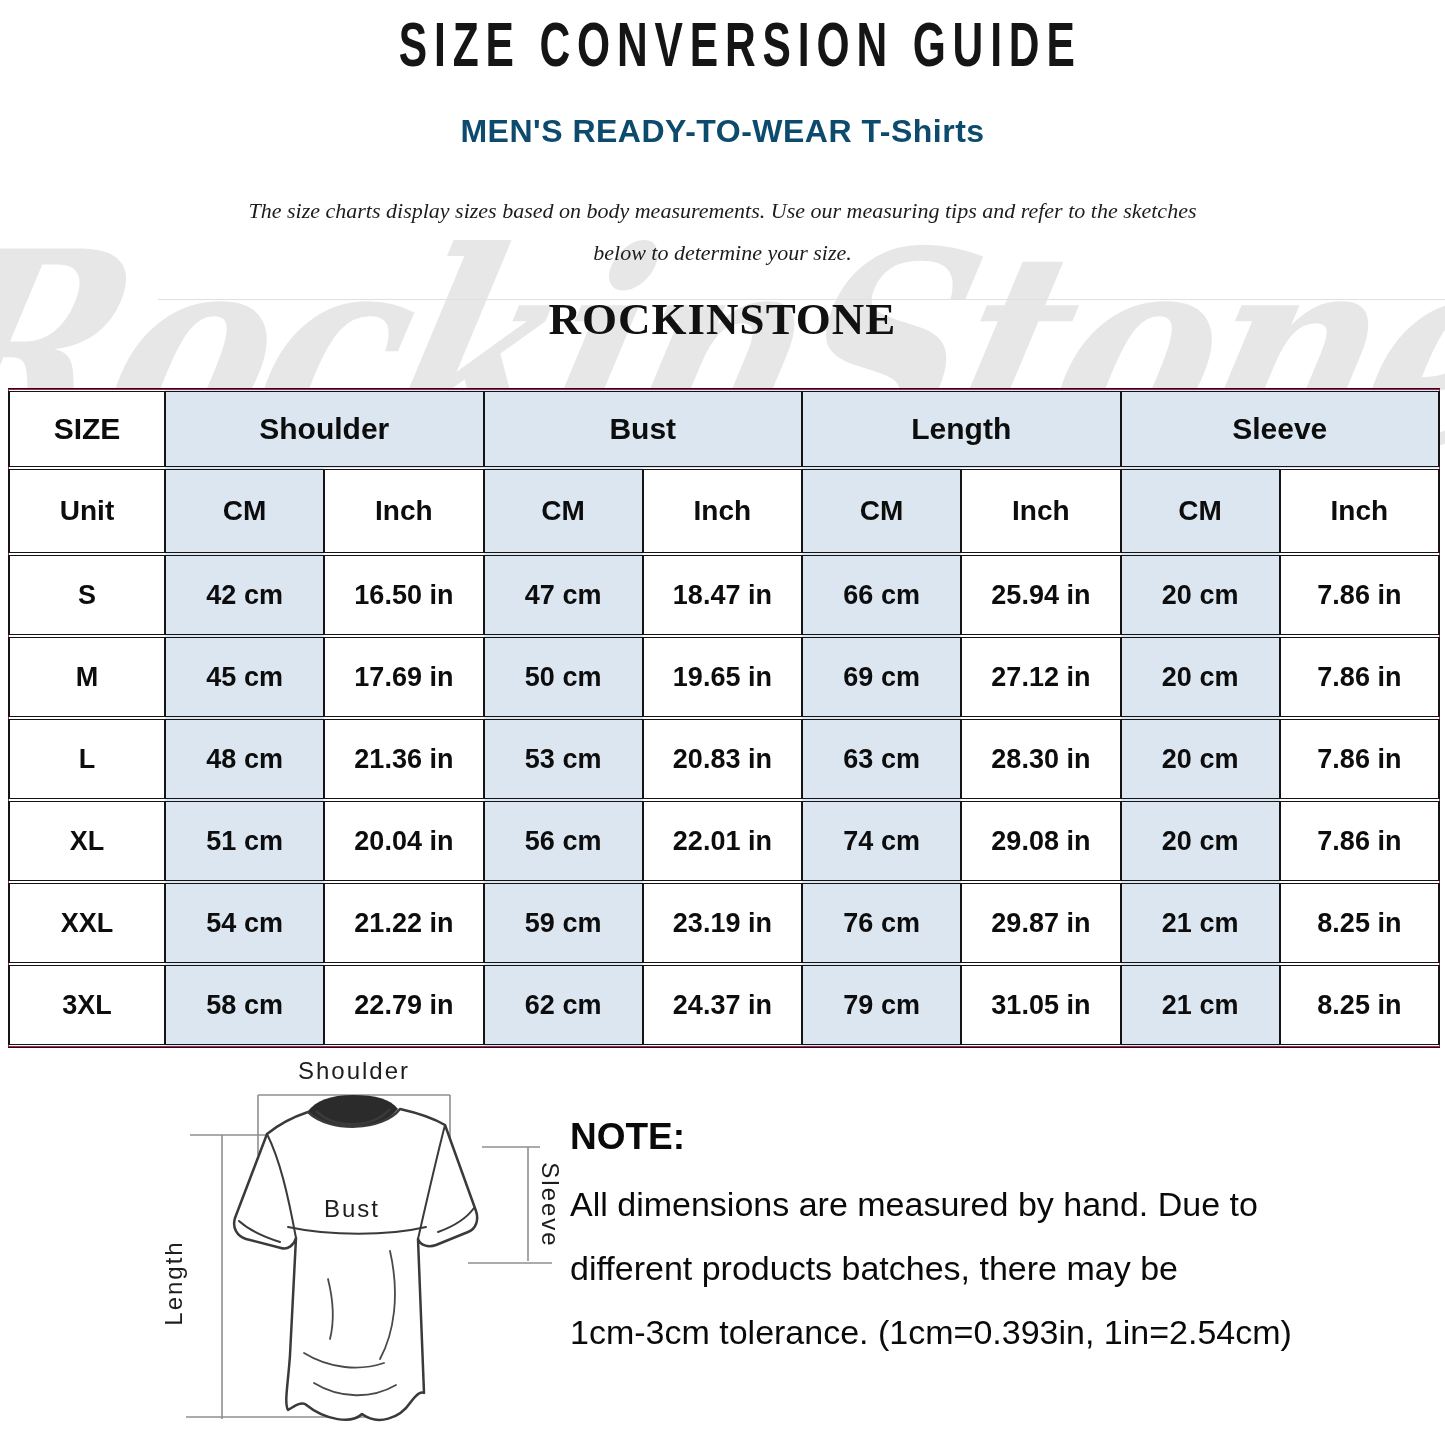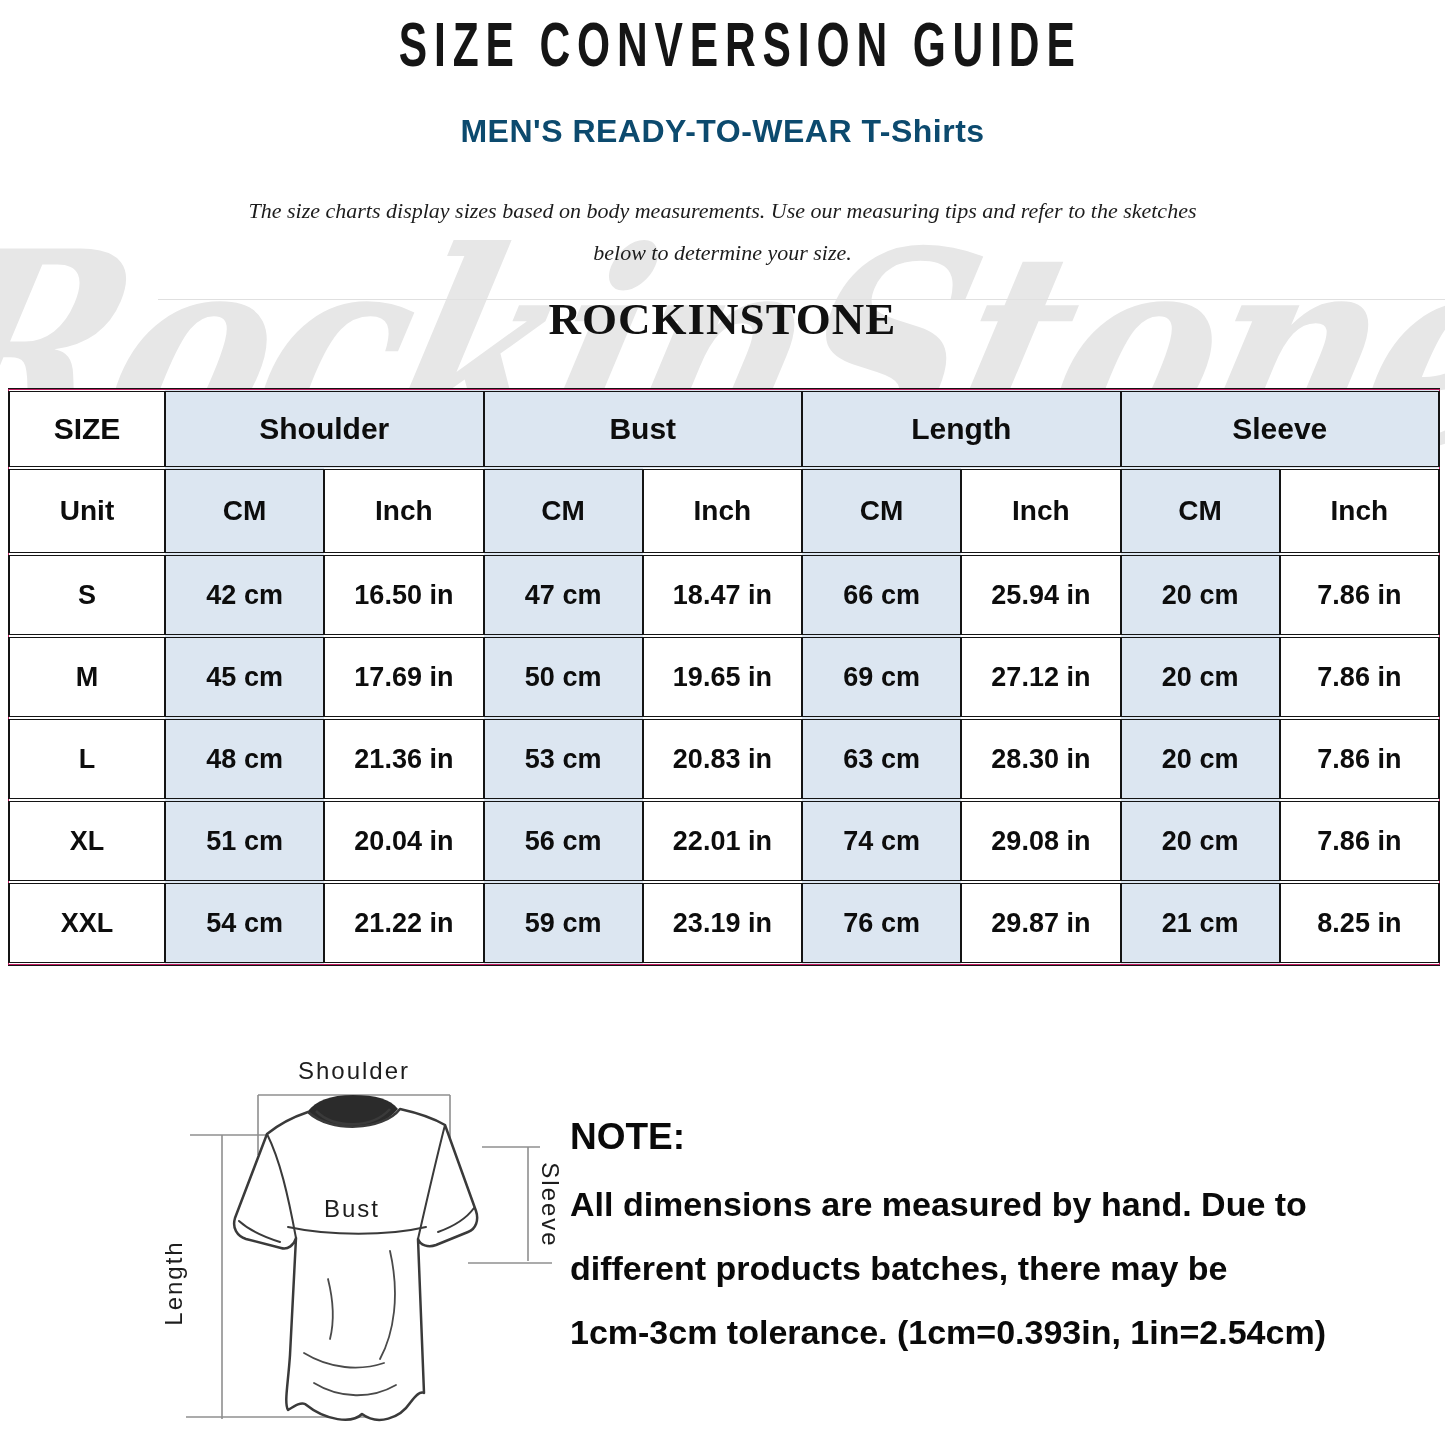--- a/index.html
+++ b/index.html
@@ -122,21 +122,21 @@
     position: absolute;
     top: 1116px; left: 570px; width: 860px;
     z-index: 2;
   }
   .note-heading {
     font-weight: bold;
     font-size: 37px;
     color: #0a0a0a;
   }
   .note-line {
-    font-weight: bold;
+    font-weight: normal;
     font-size: 34px;
     line-height: 64px;
     color: #0a0a0a;
   }
   .note-body { margin-top: 14px; }
 </style>
 </head>
 <body>
 
 <div class="page">
@@ -232,20 +232,31 @@
           <td>7.86 in</td>
         </tr>
         <tr>
           <td>XXL</td>
           <td class="cell-blue">54 cm</td>
           <td>21.22 in</td>
           <td class="cell-blue">59 cm</td>
           <td>23.19 in</td>
           <td class="cell-blue">76 cm</td>
           <td>29.87 in</td>
+          <td class="cell-blue">21 cm</td>
+          <td>8.25 in</td>
+        </tr>
+        <tr>
+          <td>3XL</td>
+          <td class="cell-blue">58 cm</td>
+          <td>22.79 in</td>
+          <td class="cell-blue">62 cm</td>
+          <td>24.37 in</td>
+          <td class="cell-blue">79 cm</td>
+          <td>31.05 in</td>
           <td class="cell-blue">21 cm</td>
           <td>8.25 in</td>
         </tr>
       </tbody>
   </table>
 
   <svg class="diagram" viewBox="0 0 435 390" xmlns="http://www.w3.org/2000/svg">
 
     <g stroke="#8f8f8f" stroke-width="1.6" fill="none">
       <path d="M120 40 H312"></path>

